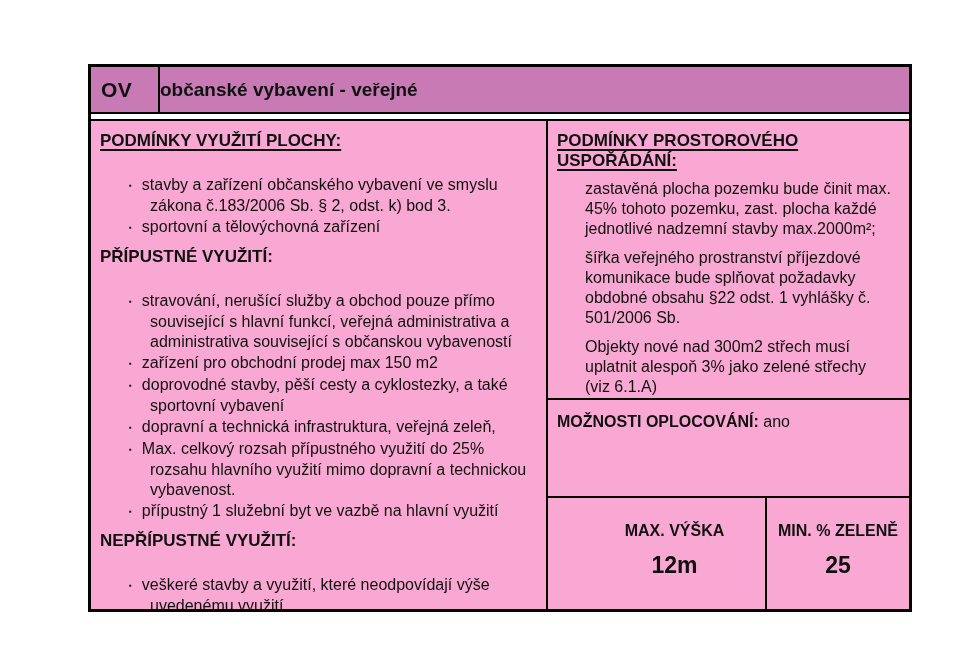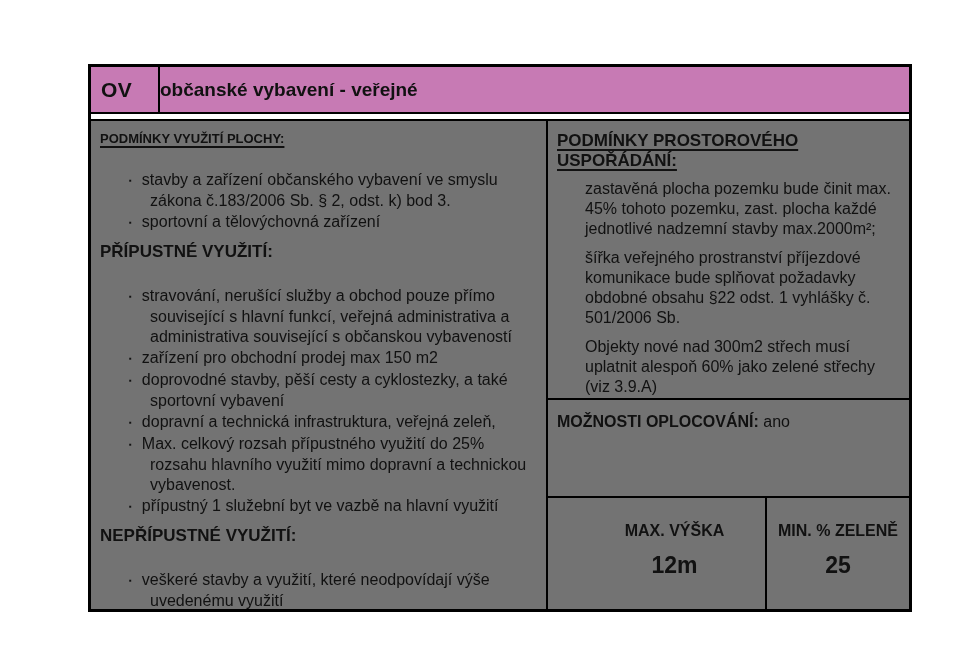--- a/index.html
+++ b/index.html
@@ -3,40 +3,40 @@
 <meta charset="utf-8">
 <style>
   * { margin:0; padding:0; box-sizing:border-box; }
   html,body { width:954px; height:658px; background:#ffffff; }
   body { font-family:"Liberation Sans", sans-serif; color:#111; }
 
   .page { position:relative; width:954px; height:658px; background:#fff; overflow:hidden; }
 
   .zoning-table {
     position:absolute; left:88px; top:64px; width:824px; height:548px;
-    border:3px solid #000; background:#737373;
+    border:3px solid #000; background:#f9a8d4;
     display:flex; flex-direction:column;
   }
 
   
   .header-row { height:47px; flex-shrink:0; background:#c77ab4; border-bottom:2px solid #000; display:flex; }
   .header-code {
     width:69px; flex-shrink:0; border-right:2px solid #000;
     display:flex; align-items:center; padding-left:10px;
     font-weight:bold; font-size:21px; letter-spacing:0.5px;
   }
   .header-title { flex:1; display:flex; align-items:center; font-weight:bold; font-size:19px; }
 
   .gap-row { height:7px; flex-shrink:0; background:#fff; border-bottom:2px solid #000; }
 
   
   .body-row { flex:1; display:flex; min-height:0; }
 
   .left-col { width:455px; flex-shrink:0; padding:7px 14px 0 7px; overflow:hidden; }
-  .panel-title { font-size:13px; font-weight:bold; text-decoration:underline; text-decoration-thickness:2px; text-underline-offset:3px; margin:3px 0 9px 2px; }
+  .panel-title { font-size:17px; font-weight:bold; text-decoration:underline; text-decoration-thickness:2px; text-underline-offset:3px; margin:3px 0 9px 2px; }
   .section-heading { font-size:17px; font-weight:bold; margin:9px 0 7px 2px; }
   ul.items { list-style:none;margin-top:24px; }
   ul.items li {
     font-size:16px; line-height:20px;
     padding-left:52px; text-indent:-21px;
     margin-bottom:1px;
   }
   ul.items li::before {
     content:"▪"; font-size:8px; vertical-align:2px;
     margin-right:10px;
@@ -98,21 +98,21 @@
           <li>specifické tohoto ubytování</li>
         </ul>
       </div>
 
       <div class="right-col">
 
         <div class="right-s1">
           <div class="right-title">PODMÍNKY PROSTOROVÉHO USPOŘÁDÁNÍ:</div>
           <p class="right-para">zastavěná plocha pozemku bude činit max. 45% tohoto pozemku, zast. plocha každé jednotlivé nadzemní stavby max.2000m²;</p>
           <p class="right-para">šířka veřejného prostranství příjezdové komunikace bude splňovat požadavky obdobné obsahu §22 odst. 1 vyhlášky č. 501/2006 Sb.</p>
-          <p class="right-para">Objekty nové nad 300m2 střech musí uplatnit alespoň 60% jako zelené střechy (viz 3.9.A)</p>
+          <p class="right-para">Objekty nové nad 300m2 střech musí uplatnit alespoň 3% jako zelené střechy (viz 6.1.A)</p>
         </div>
 
         <div class="right-s2">
           <div class="fencing-line">
             <span class="fencing-label">MOŽNOSTI OPLOCOVÁNÍ:</span>
             <span class="fencing-value">ano</span>
           </div>
         </div>
 
         <div class="right-s3">

